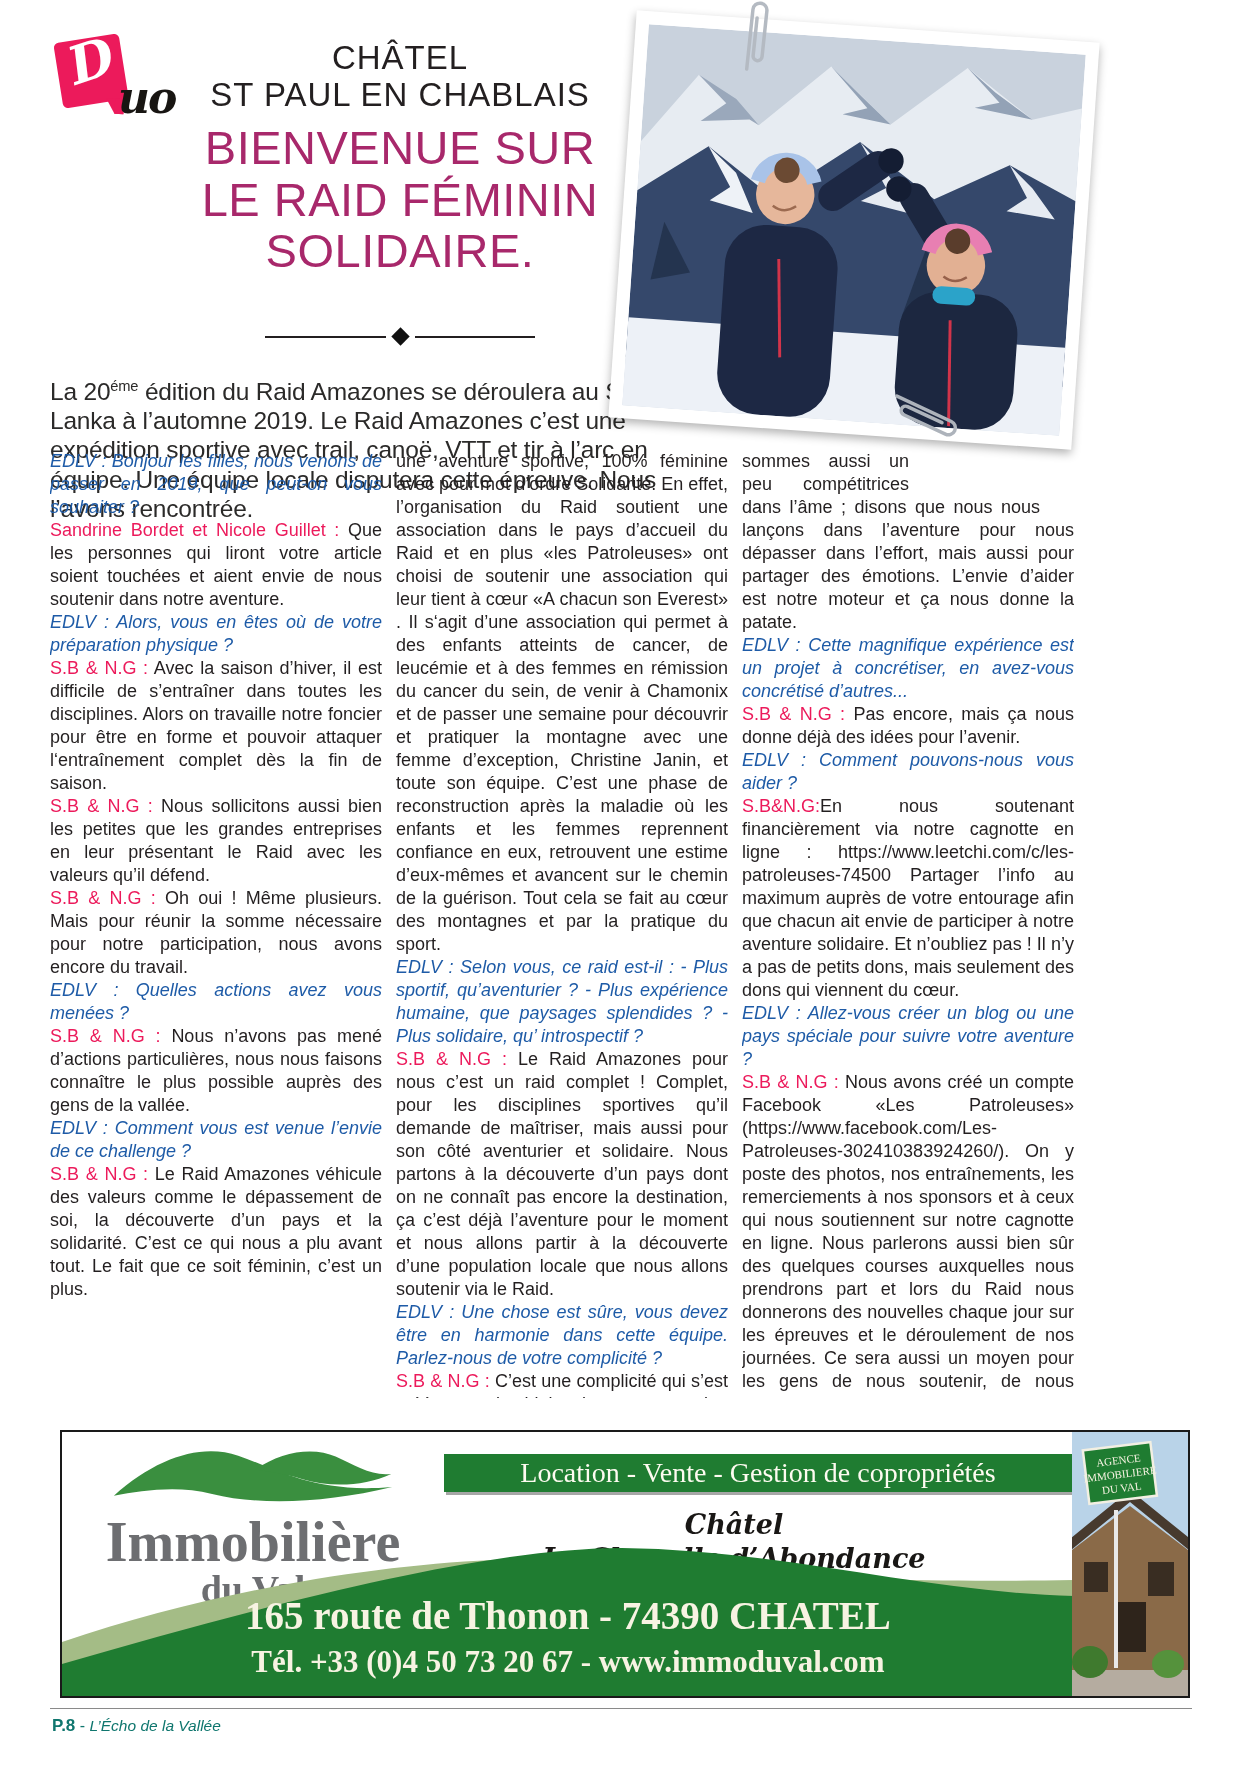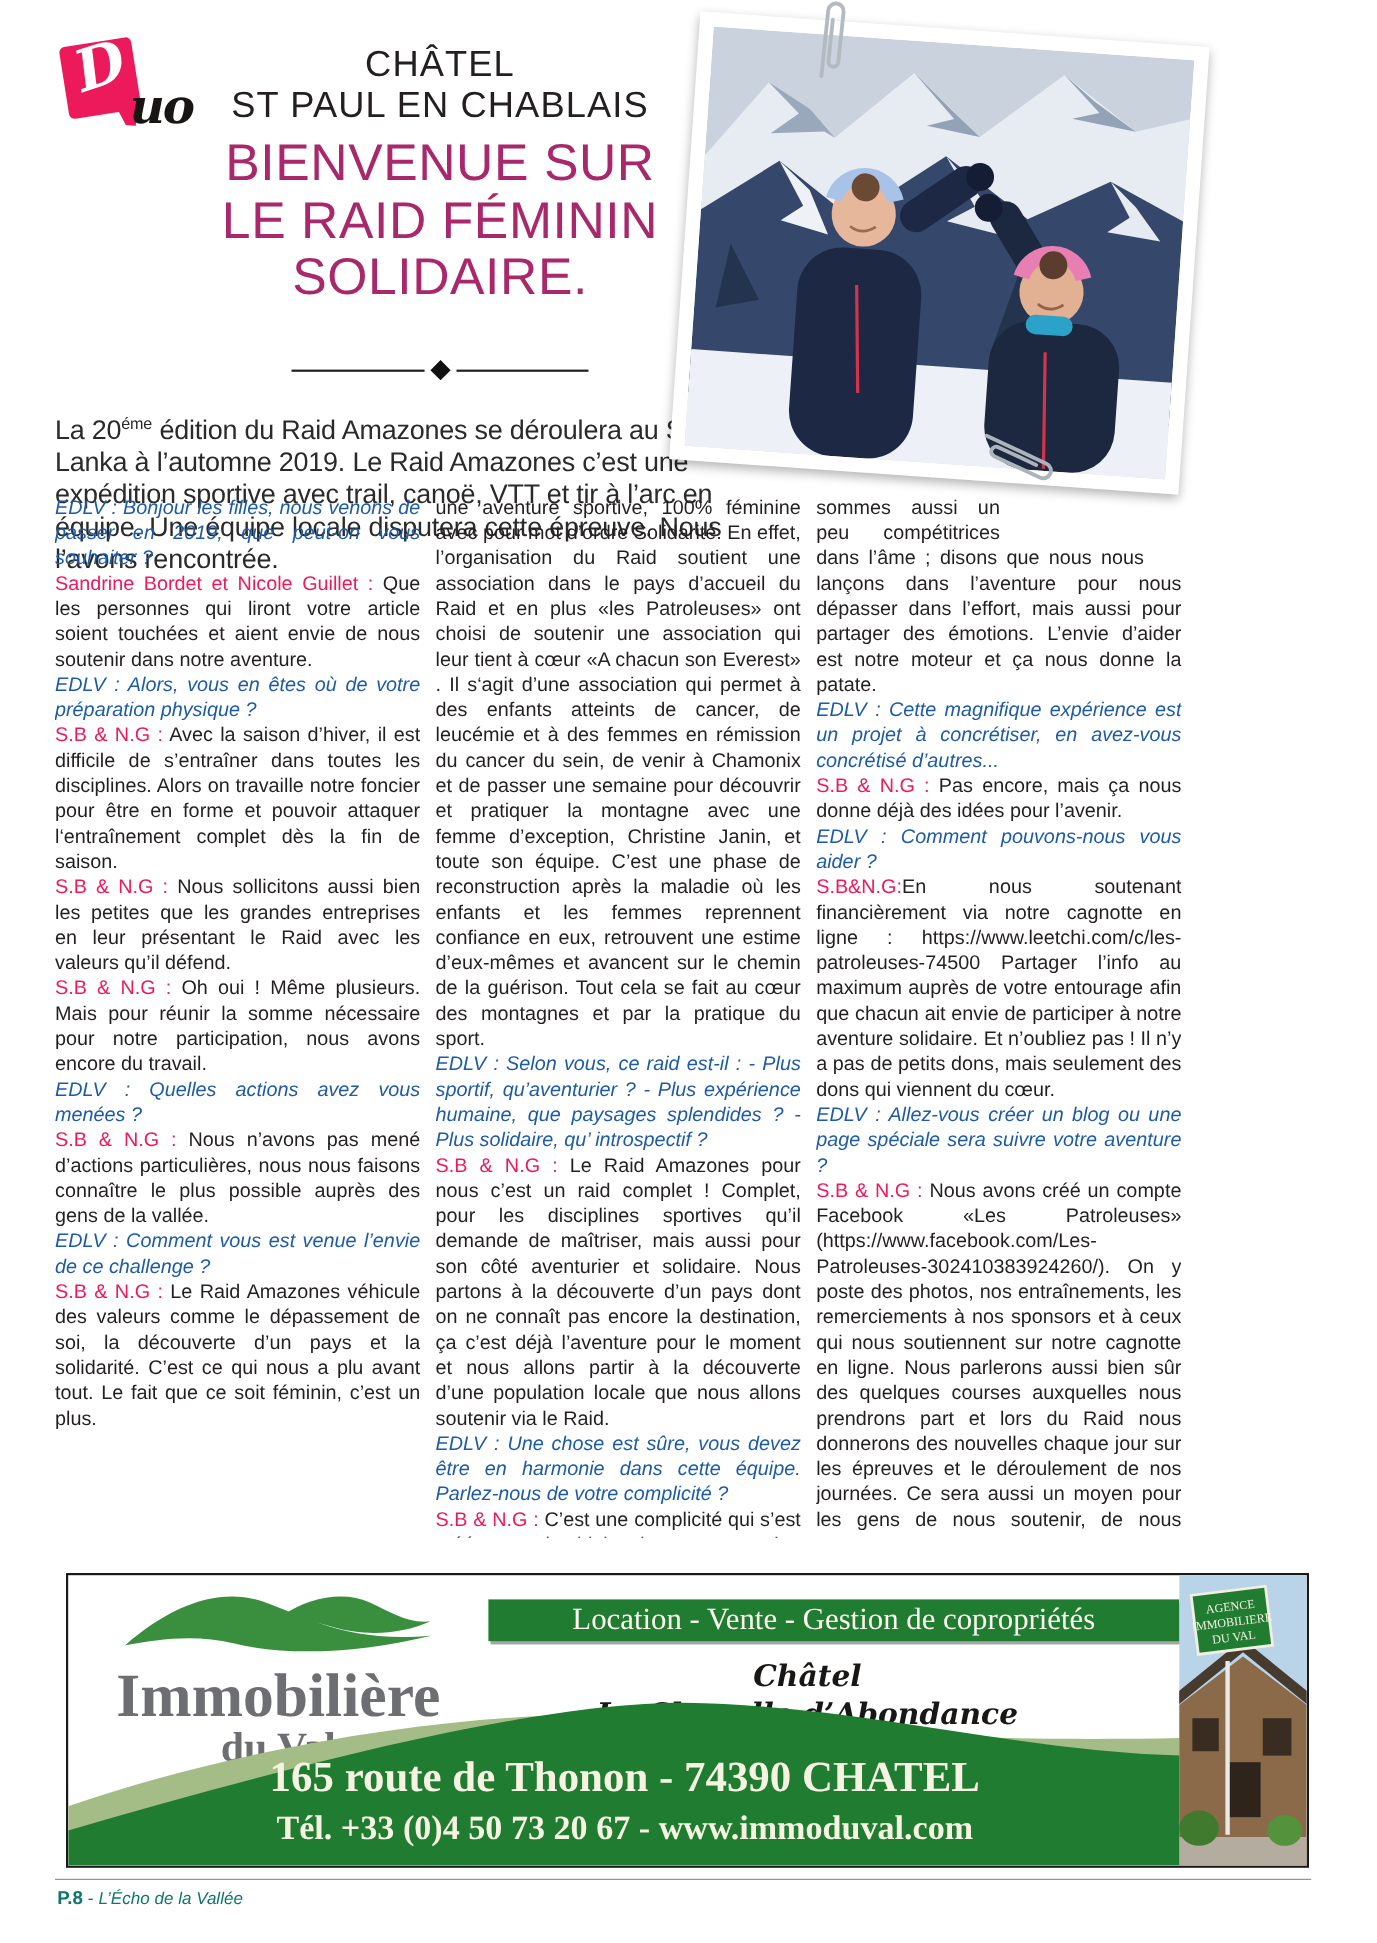--- a/index.html
+++ b/index.html
@@ -178,21 +178,21 @@
         <p class="para a"><span class="speaker">S.B &amp; N.G : </span>Le Raid Amazones pour nous c’est un raid complet ! Complet, pour les disciplines sportives qu’il demande de maîtriser, mais aussi pour son côté aventurier et solidaire. Nous partons à la découverte d’un pays dont on ne connaît pas encore la destination, ça c’est déjà l’aventure pour le moment et nous allons partir à la découverte d’une population locale que nous allons soutenir via le Raid.</p>
         <p class="para q">EDLV : Une chose est sûre, vous devez être en harmonie dans cette équipe. Parlez-nous de votre complicité ?</p>
         <p class="para a"><span class="speaker">S.B &amp; N.G : </span>C’est une complicité qui s’est créée par le biais de notre passion commune qui est le sport et la montagne. Nous</p>
       </div>
     <div class="col">
         <p class="para a"><span class="photo-spacer"></span><span class="photo-spacer2"></span>sommes aussi un peu compétitrices dans l’âme ; disons que nous nous lançons dans l’aventure pour nous dépasser dans l’effort, mais aussi pour partager des émotions. L’envie d’aider est notre moteur et ça nous donne la patate.</p>
         <p class="para q">EDLV : Cette magnifique expérience est un projet à concrétiser,  en avez-vous concrétisé d’autres...</p>
         <p class="para a"><span class="speaker">S.B &amp; N.G : </span>Pas encore, mais ça nous donne déjà des idées pour l’avenir.</p>
         <p class="para q">EDLV : Comment pouvons-nous vous aider ?</p>
         <p class="para a"><span class="speaker">S.B&amp;N.G:</span>En nous soutenant financièrement via notre cagnotte en ligne : https://www.leetchi.com/c/les-patroleuses-74500 Partager l’info au maximum auprès de votre entourage afin que chacun ait envie de participer à notre aventure solidaire. Et n’oubliez pas ! Il n’y a pas de petits dons, mais seulement des dons qui viennent du cœur.</p>
-        <p class="para q">EDLV : Allez-vous créer un blog ou une page spéciale sera suivre votre aventure ?</p>
+        <p class="para q">EDLV : Allez-vous créer un blog ou une pays spéciale pour suivre votre aventure ?</p>
         <p class="para a"><span class="speaker">S.B &amp; N.G : </span>Nous avons créé un compte Facebook «Les Patroleuses» (https://www.facebook.com/Les-Patroleuses-302410383924260/). On y poste des photos, nos entraînements, les remerciements à nos sponsors et à ceux qui nous soutiennent sur notre cagnotte en ligne. Nous parlerons aussi bien sûr des quelques courses auxquelles nous prendrons part et lors du Raid nous donnerons des nouvelles chaque jour sur les épreuves et le déroulement de nos journées. Ce sera aussi un moyen pour les gens de nous soutenir, de nous encourager.</p>
       </div>
   </div>
 
   <div class="ad">
     <div class="ad-logo">
       <svg viewBox="0 0 330 92">
         <path d="M5,64 C55,20 105,4 148,18 C192,33 235,62 325,54 C250,72 175,76 118,62 C78,52 38,58 5,64 Z" fill="#3a8f3f"></path>
         <path d="M168,34 C198,12 236,8 260,19 C282,29 302,42 324,39 C292,54 252,54 222,45 C202,39 185,37 168,34 Z" fill="#3a8f3f"></path>
       </svg>

